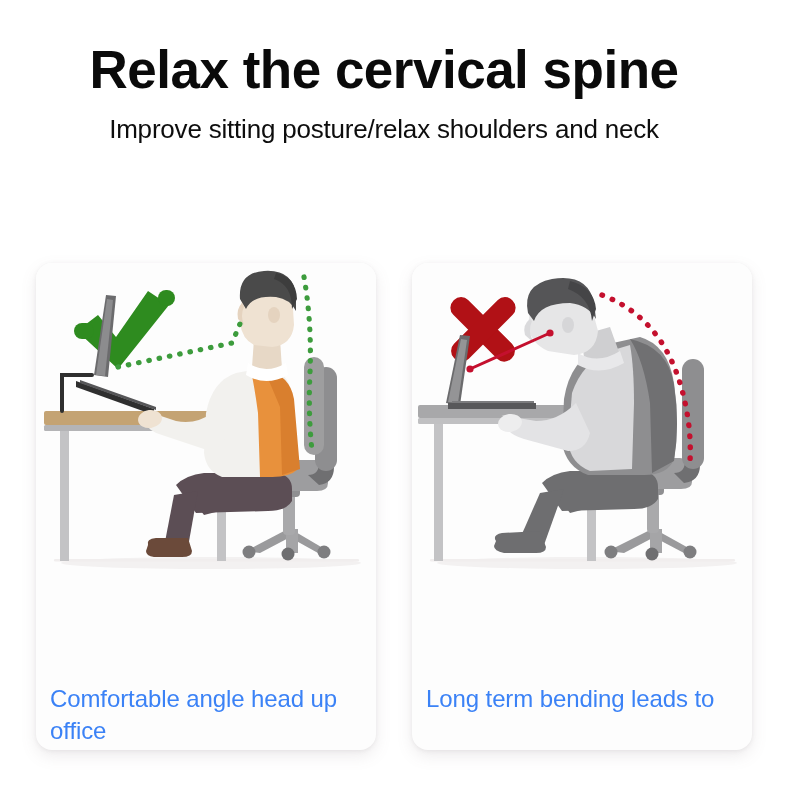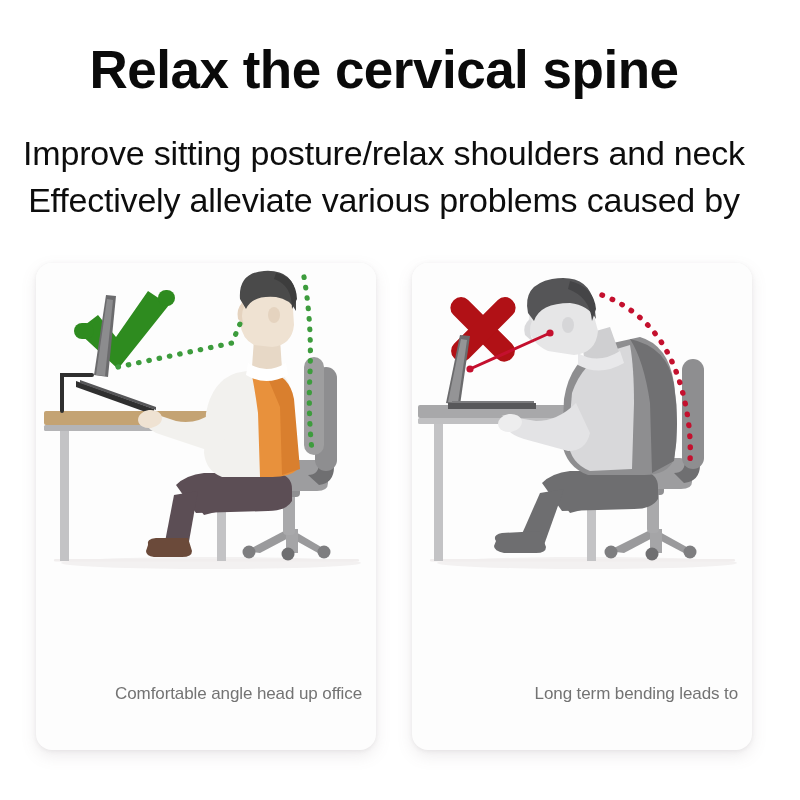--- a/index.html
+++ b/index.html
@@ -34,23 +34,23 @@
     margin: 0;
     padding-top: 40px;
     font-size: 53px;
     font-weight: 700;
     letter-spacing: -0.5px;
     color: #0a0a0a;
     line-height: 1.12;
     font-family: "Liberation Sans", sans-serif;
   }
   .subtitle {
-    margin: 18px;
+    margin: 0;
     padding-top: 13px;
-    font-size: 34px;
+    font-size: 26px;
     font-weight: 400;
     color: #0d0d0d;
     line-height: 1.36;
     letter-spacing: -0.2px;
   }
   .subtitle .sl { display: block; }
 
   
   .cards {
     position: absolute;
@@ -79,38 +79,37 @@
     width: 340px;
     height: 415px;
   }
   .illus { display: block; }
 
   .caption {
     position: absolute;
     left: 14px;
     right: 14px;
     top: 420px;
-    text-align: right;
-    font-size: 17px;
+    text-align: left;
+    font-size: 24px;
     line-height: 1.33;
-    color: #737373;
+    color: #3b82f6;
     letter-spacing: -0.1px;
   }
   .caption .cl { display: block; }
 </style>
 </head>
 <body>
 
 <div class="page">
 
   <div class="header">
     <h1 class="title">Relax the cervical spine</h1>
     <div class="subtitle">
       <span class="sl">Improve sitting posture/relax shoulders and neck</span>
-      <span class="sl">Effectively alleviate various problems caused by</span>
     </div>
   </div>
 
   <div class="cards">
 
     <div class="card card-left">
       <div class="illus-wrap">
         <svg class="illus" width="340" height="415" viewBox="0 0 340 415" xmlns="http://www.w3.org/2000/svg">
           <rect x="0" y="0" width="340" height="415" fill="#fdfdfd"></rect>
 

